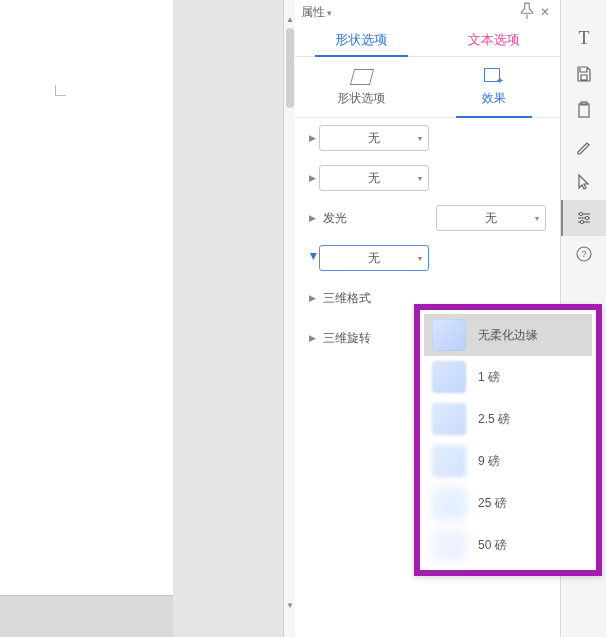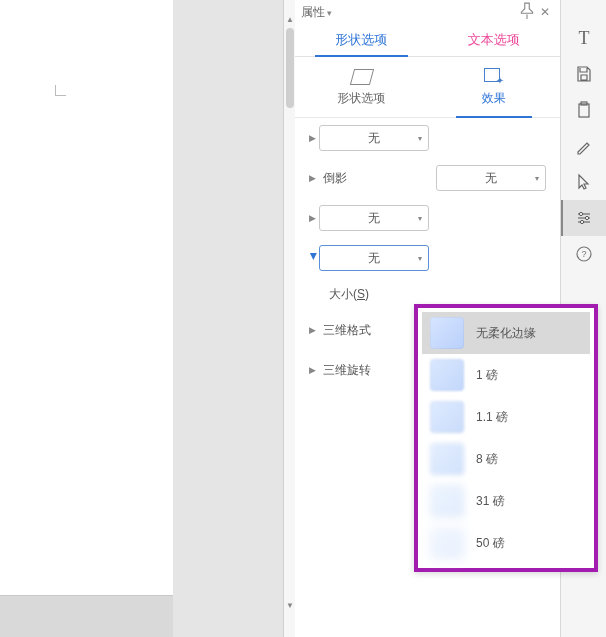--- a/index.html
+++ b/index.html
@@ -222,21 +222,21 @@
   }
   .subrow .u { text-decoration: underline; }
 
   
   .popup {
     position:absolute;
     left:414px;
     top:304px;
     width:168px;
     background:#ffffff;
-    border:4px solid #a21caf;
+    border:6px solid #a21caf;
     box-shadow:0 2px 6px rgba(0,0,0,0.15);
     z-index:10;
     padding:4px 4px;
   }
   .popup-item{
     display:flex;align-items:center;height:42px;padding:0 8px;gap:12px;
     cursor:pointer;font-size:12px;color:#555;
   }
   .popup-item.selected{
     background:#d9d9d9;
@@ -340,48 +340,43 @@
     <div class="section">
       <span class="arrow glyph">▶</span>
       <div class="combo">
         <span>无</span>
         <span class="caret glyph">▾</span>
       </div>
     </div>
 
     <div class="section">
       <span class="arrow glyph">▶</span>
-      <span class="label">倒影</span>
       <div class="combo">
         <span>无</span>
         <span class="caret glyph">▾</span>
       </div>
     </div>
 
     <div class="section">
       <span class="arrow glyph">▶</span>
+      <span class="label">发光</span>
       <div class="combo">
         <span>无</span>
         <span class="caret glyph">▾</span>
       </div>
     </div>
 
     <div class="section expanded">
       <span class="arrow glyph" style="transform:rotate(90deg);display:inline-block;">▶</span>
       <div class="combo">
         <span>无</span>
         <span class="caret glyph">▾</span>
       </div>
     </div>
 
-    <div class="subrow">
-      <span>
-        <span>大小(</span><span class="u">S</span><span>)</span>
-      </span>
-    </div>
 
     <div class="section">
       <span class="arrow glyph">▶</span>
       <span class="label">三维格式</span>
     </div>
 
     <div class="section">
       <span class="arrow glyph">▶</span>
       <span class="label">三维旋转</span>
     </div>
@@ -392,29 +387,29 @@
     <div class="popup-item selected">
       <div class="swatch b0"></div>
       <span class="plabel">无柔化边缘</span>
     </div>
     <div class="popup-item">
       <div class="swatch b1"></div>
       <span class="plabel">1 磅</span>
     </div>
     <div class="popup-item">
       <div class="swatch b2"></div>
-      <span class="plabel">1.1 磅</span>
+      <span class="plabel">2.5 磅</span>
     </div>
     <div class="popup-item">
       <div class="swatch b3"></div>
-      <span class="plabel">8 磅</span>
+      <span class="plabel">9 磅</span>
     </div>
     <div class="popup-item">
       <div class="swatch b5"></div>
-      <span class="plabel">31 磅</span>
+      <span class="plabel">25 磅</span>
     </div>
     <div class="popup-item">
       <div class="swatch b6"></div>
       <span class="plabel">50 磅</span>
     </div>
   </div>
 
   <div class="right-bar">
     <div class="rb-item">
       <span class="letter-t">T</span>

